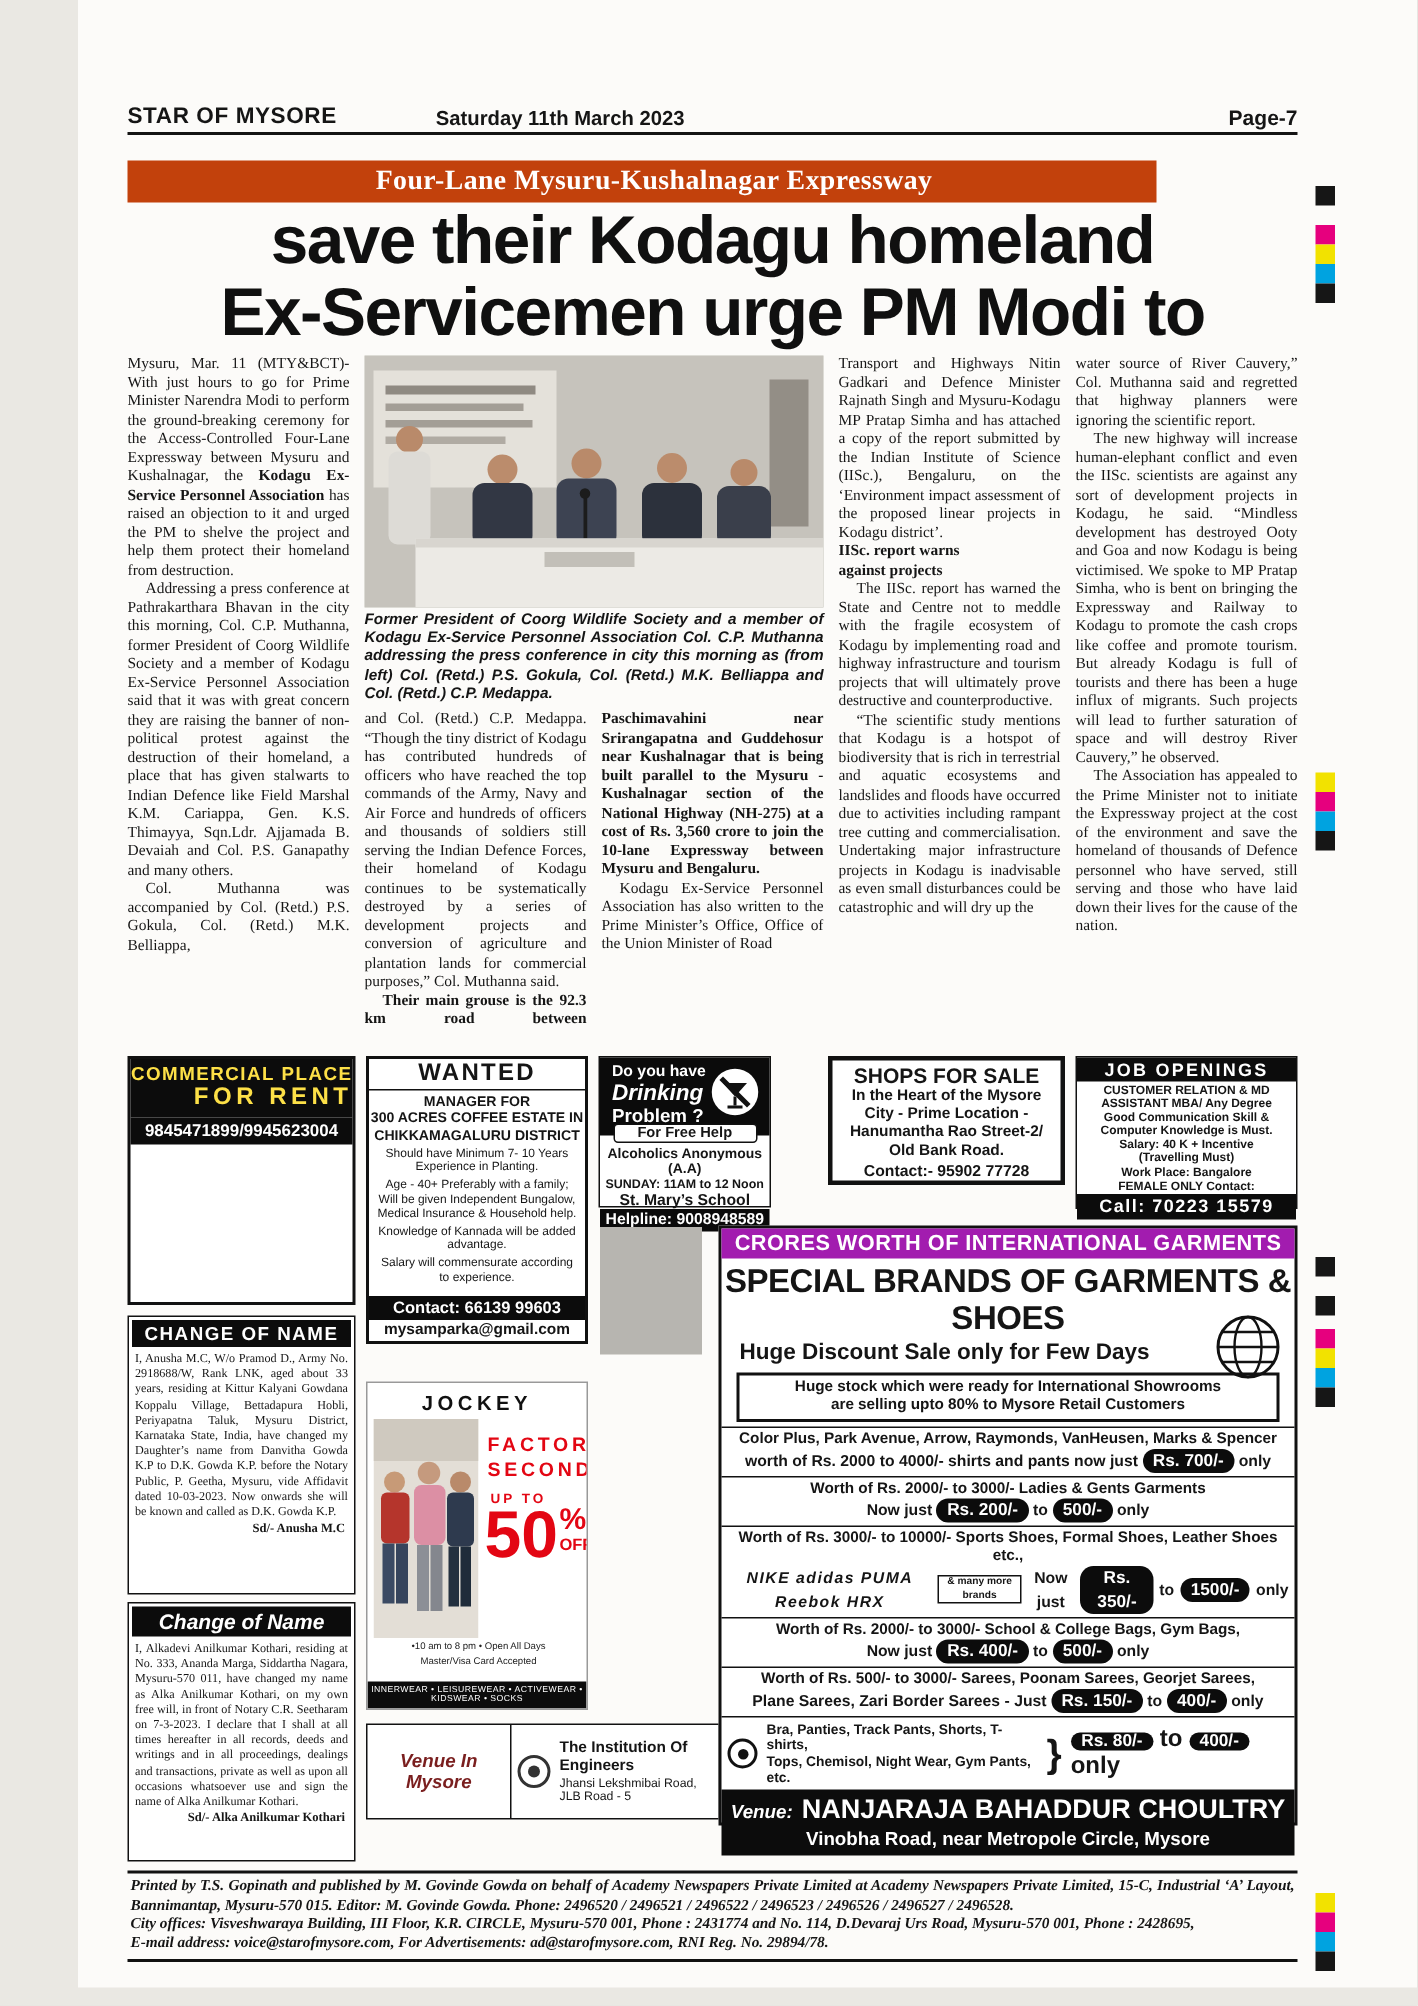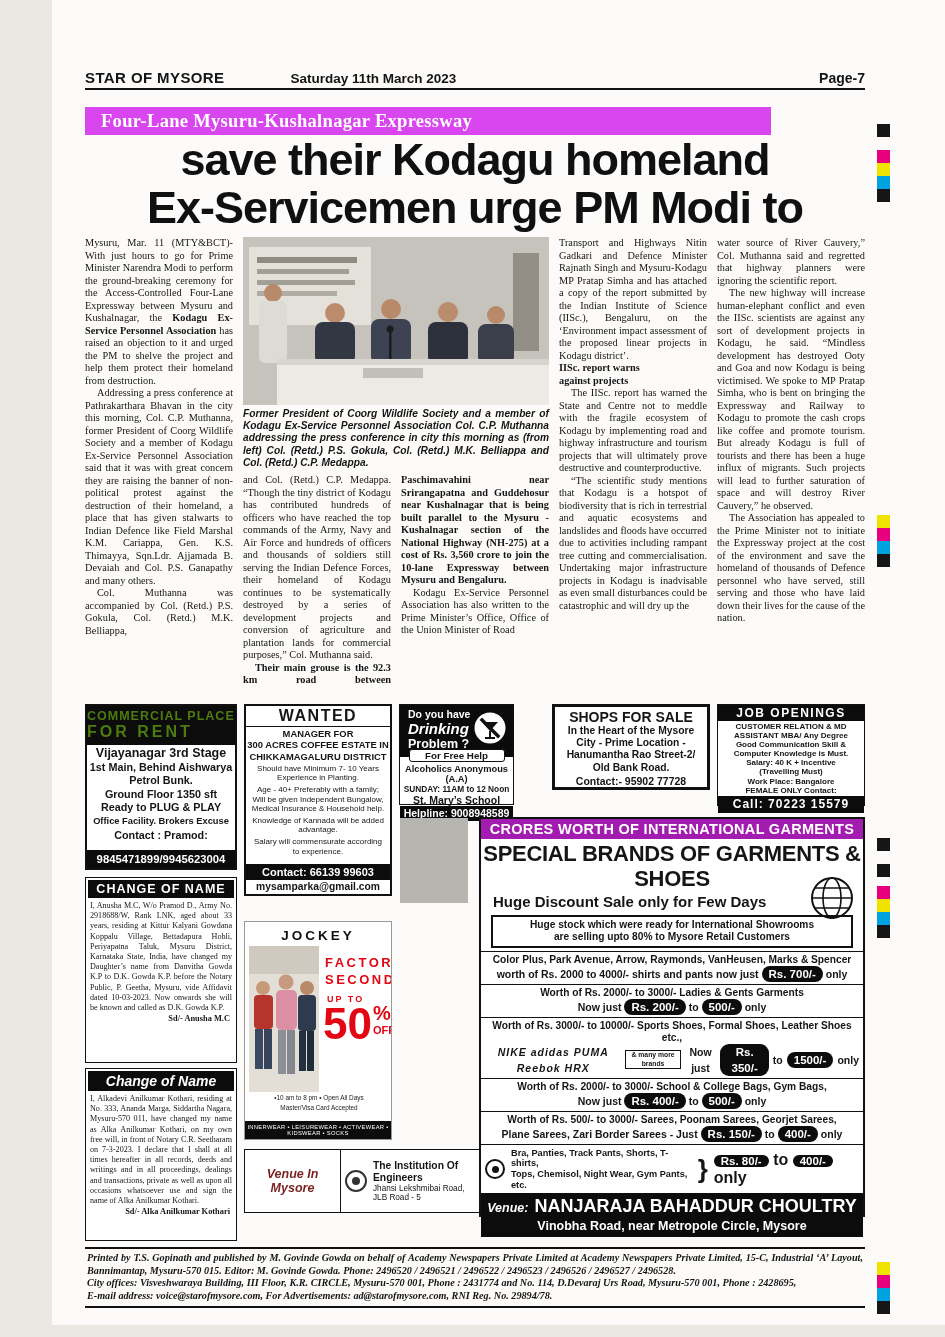--- a/index.html
+++ b/index.html
@@ -11,23 +11,23 @@
 
   
   .header { position:absolute; left:85px; top:64px; width:780px; height:26px;
             border-bottom:2px solid #141414; display:flex; align-items:flex-end; padding-bottom:2px;
             font-family:"Liberation Sans", sans-serif; }
   .mast { font-weight:bold; font-size:15px; letter-spacing:.4px; }
   .hdate { font-weight:bold; font-size:13.5px; margin-left:66px; }
   .hpage { margin-left:auto; font-weight:bold; font-size:14px; }
 
   
-  .kicker { position:absolute; left:85px; top:107px; width:686px; height:28px; background:#d946ef;
+  .kicker { position:absolute; left:85px; top:107px; width:686px; height:28px; background:#c2410c;
             color:#fff; font-family:"Liberation Serif", serif; font-weight:bold; font-size:18.5px;
-            line-height:28px; padding-left:16px; letter-spacing:.3px; }
+            line-height:28px; padding-left:16px; letter-spacing:.3px;text-align:center; }
   .headline { position:absolute; left:85px; top:136px; width:780px; text-align:center;
               font-family:"Liberation Sans", sans-serif; font-weight:bold; font-size:45px;
               line-height:48px; letter-spacing:-1px; color:#101010; }
 
   
   .article { position:absolute; left:85px; top:237px; width:780px; height:462px; display:flex; gap:10px; }
   .acol { width:148px; font-size:10.3px; line-height:12.5px; text-align:justify; overflow:hidden; }
   .acol p, .midcols p { margin:0; }
   .acol p + p, .midcols p + p { text-indent:12px; }
   .amid { width:306px; }
@@ -37,21 +37,21 @@
   .midcols { margin-top:5px; height:224px; column-count:2; column-gap:10px; column-fill:auto;
              font-size:10.3px; line-height:12.5px; text-align:justify; overflow:hidden; }
   .boldpara { font-weight:bold; }
   .subhead { text-align:left; font-weight:bold; text-indent:0 !important; }
 
   
   .ad { position:absolute; background:#fff; font-family:"Liberation Sans", sans-serif; }
 
   
   .ad-comm { left:85px; top:704px; width:152px; height:166px; border:2px solid #111; display:flex; flex-direction:column; }
-  .comm-head { background:#0c0c0c; color:#4d7c0f; text-align:left; padding:3px 0 4px; }
+  .comm-head { background:#0c0c0c; color:#fde047; text-align:right; padding:3px 0 4px; }
   .ch1 { font-weight:bold; font-size:12.5px; letter-spacing:1px; }
   .ch2 { font-weight:bold; font-size:16px; letter-spacing:3px; }
   .comm-body { flex:1; text-align:center; padding:2px 1px; font-weight:bold; }
   .cl { font-size:10.8px; line-height:13.6px; }
   .cl-lg { font-size:12.5px; }
   .cl-sm { font-size:9.3px; }
   .comm-phone { background:#0c0c0c; color:#fff; font-weight:bold; font-size:11.3px; text-align:center; padding:3px 0; }
 
   
   .ad-wanted { left:244px; top:704px; width:148px; height:192px; border:2.5px solid #111; display:flex; flex-direction:column; text-align:center; }
@@ -231,29 +231,20 @@
       <p>The new highway will increase human-elephant conflict and even the IISc. scientists are against any sort of development projects in Kodagu, he said. “Mindless development has destroyed Ooty and Goa and now Kodagu is being victimised. We spoke to MP Pratap Simha, who is bent on bringing the Expressway and Railway to Kodagu to promote the cash crops like coffee and promote tourism. But already Kodagu is full of tourists and there has been a huge influx of migrants. Such projects will lead to further saturation of space and will destroy River Cauvery,” he observed.</p>
       <p>The Association has appealed to the Prime Minister not to initiate the Expressway project at the cost of the environment and save the homeland of thousands of Defence personnel who have served, still serving and those who have laid down their lives for the cause of the nation.</p>
     </div>
   </div>
 
   <div class="ad ad-comm">
     <div class="comm-head">
       <div class="ch1">COMMERCIAL PLACE</div>
       <div class="ch2">FOR RENT</div>
     </div>
-    <div class="comm-body">
-      <div class="cl cl-lg">Vijayanagar 3rd Stage</div>
-      <div class="cl">1st Main, Behind Aishwarya</div>
-      <div class="cl">Petrol Bunk.</div>
-      <div class="cl">Ground Floor 1350 sft</div>
-      <div class="cl">Ready to PLUG &amp; PLAY</div>
-      <div class="cl cl-sm">Office Facility. Brokers Excuse</div>
-      <div class="cl">Contact : Pramod:</div>
-    </div>
     <div class="comm-phone">9845471899/9945623004</div>
   </div>
 
   <div class="ad ad-wanted">
     <div class="w-title">WANTED</div>
     <div class="w-sub">
       <div>MANAGER FOR</div>
       <div>300 ACRES COFFEE ESTATE IN</div>
       <div>CHIKKAMAGALURU DISTRICT</div>
     </div>

